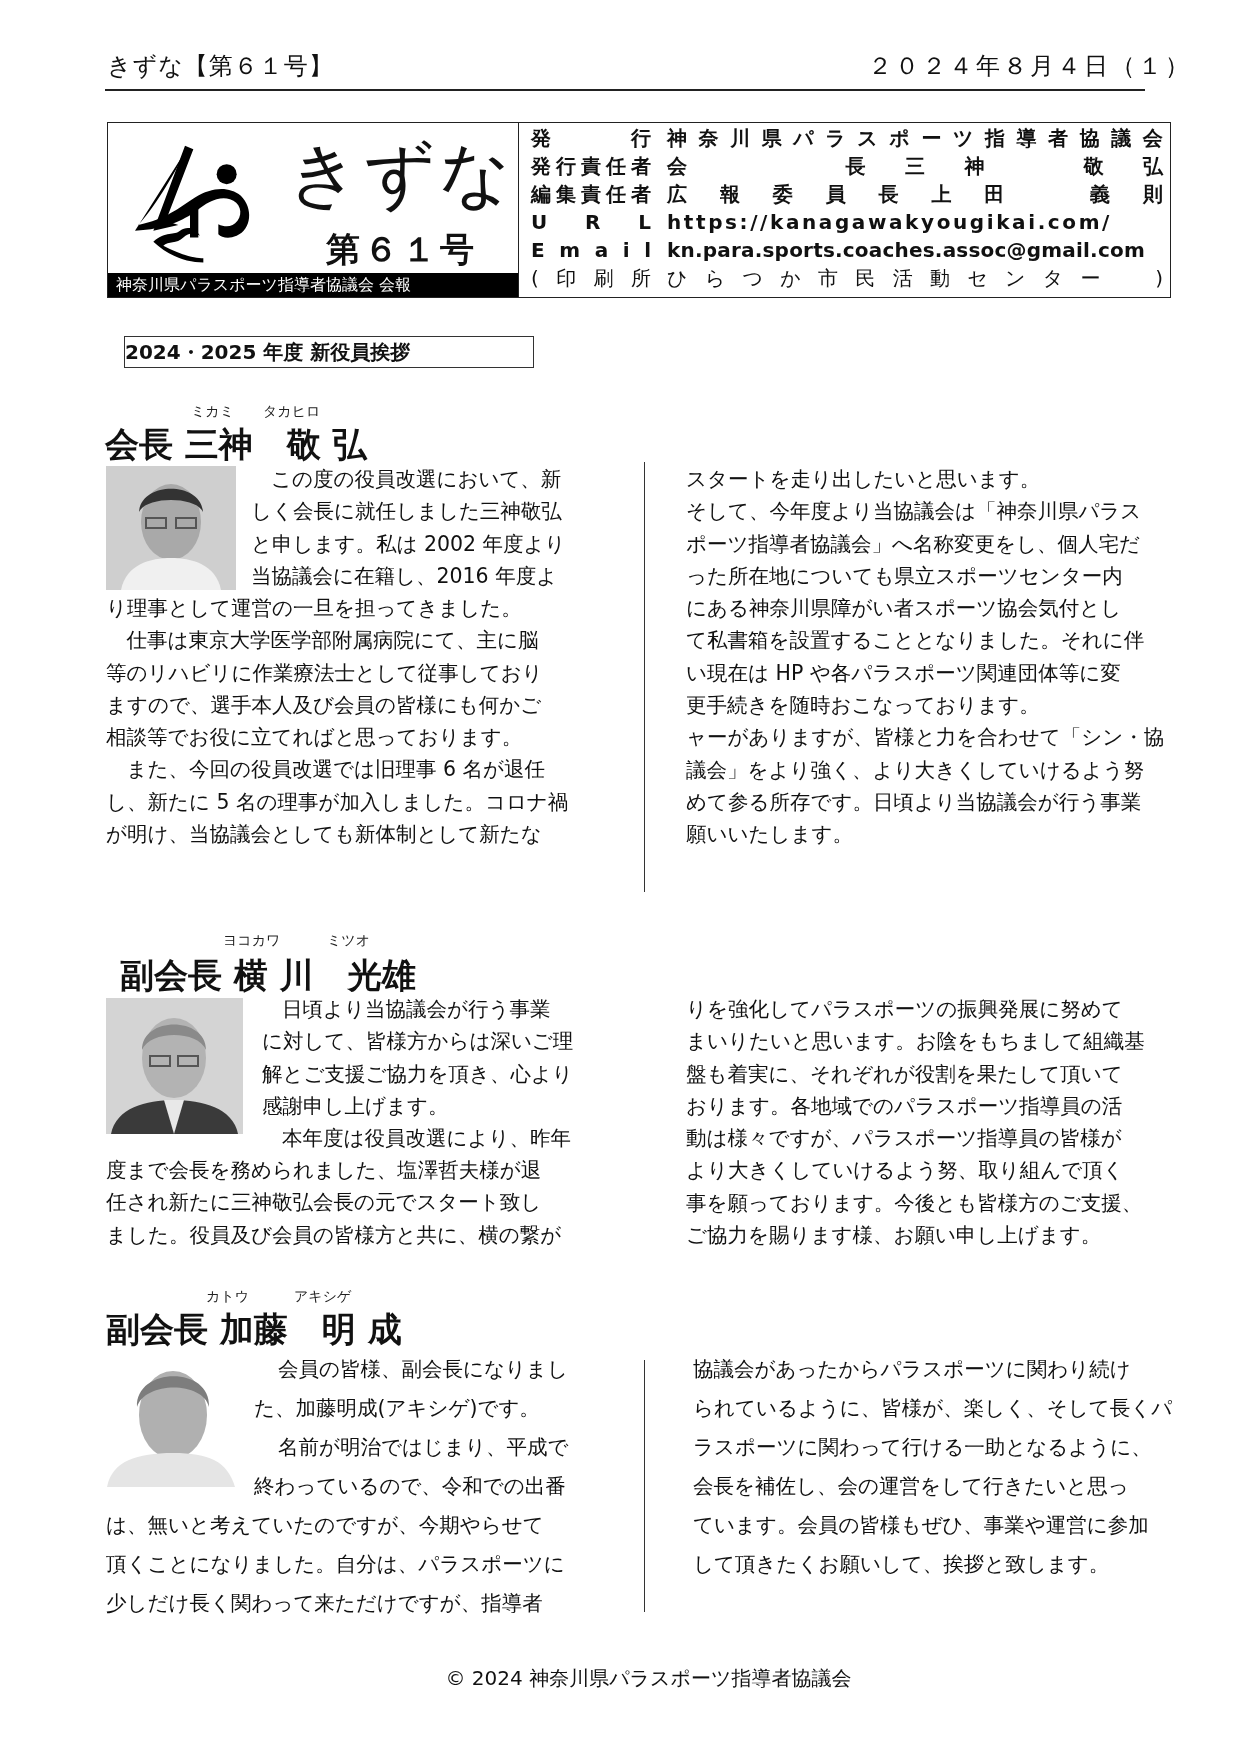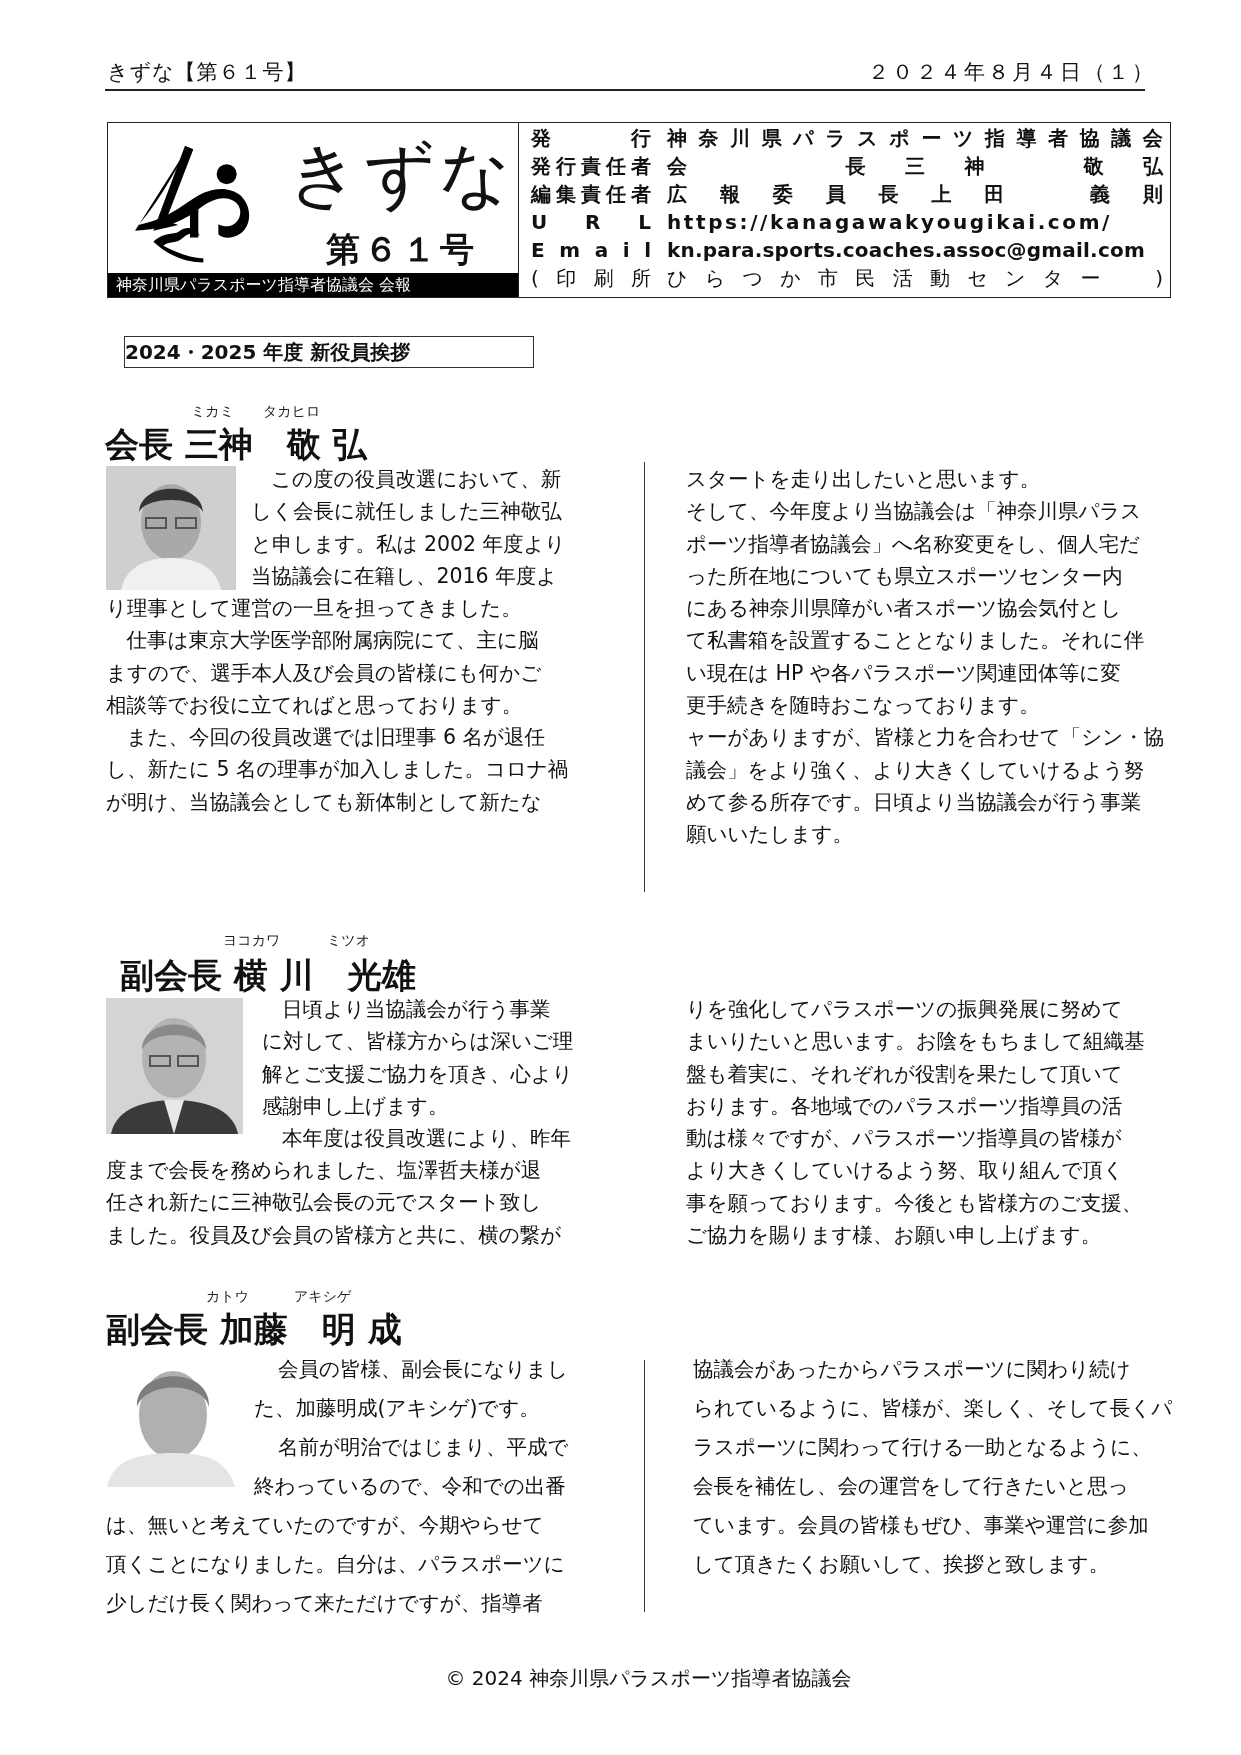--- a/index.html
+++ b/index.html
@@ -1,19 +1,19 @@
 <!DOCTYPE html>
 <html><head>
 <meta charset="utf-8">
 <style>
   html, body { margin:0; padding:0; background:#fff; }
   body { width:1241px; height:1755px; position:relative; overflow:hidden;
          font-family:"DejaVu Sans", "Liberation Sans", sans-serif; color:#111; }
   .abs { position:absolute; }
-  .runhead { top:58px; font-size:21px; letter-spacing:1px; white-space:nowrap; }
+  .runhead { top:50px; font-size:24px; letter-spacing:1px; white-space:nowrap; }
   .runline { left:105px; top:89px; width:1040px; height:0; border-top:2px solid #222; }
   .masthead { left:107px; top:122px; width:1062px; height:174px; border:1.5px solid #222; }
   .mast-left { left:0; top:0; width:410px; height:174px; border-right:1.5px solid #222; }
   .mast-band { left:0; bottom:0; width:410px; height:24px; background:#000; color:#fff;
                font-size:16px; line-height:24px; padding-left:8px; box-sizing:border-box; white-space:nowrap; }
   .kizuna { left:180px; top:16px; font-size:70px; line-height:1; letter-spacing:4px; }
   .issue { left:218px; top:104px; font-size:34px; font-weight:bold; letter-spacing:4px; }
   .mast-right { left:411px; top:0; width:650px; height:174px; }
   .info-row { position:absolute; left:0; height:25px; width:650px; font-size:20px; line-height:25px; white-space:nowrap; font-weight:bold; }
   .info-lbl { position:absolute; left:12px; width:120px; display:flex; justify-content:space-between; }
@@ -180,20 +180,21 @@
 
 <div class="abs body" style="left:251px; top:463px;">
   <div style="padding-left:20px;">この度の役員改選において、新</div>
   <div>しく会長に就任しました三神敬弘</div>
   <div>と申します。私は 2002 年度より</div>
   <div>当協議会に在籍し、2016 年度よ</div>
 </div>
 <div class="abs body" style="left:106px; top:592px;">
   <div>り理事として運営の一旦を担ってきました。</div>
   <div>　仕事は東京大学医学部附属病院にて、主に脳</div>
+  <div>等のリハビリに作業療法士として従事しており</div>
   <div>ますので、選手本人及び会員の皆様にも何かご</div>
   <div>相談等でお役に立てればと思っております。</div>
   <div>　また、今回の役員改選では旧理事 6 名が退任</div>
   <div>し、新たに 5 名の理事が加入しました。コロナ禍</div>
   <div>が明け、当協議会としても新体制として新たな</div>
 </div>
 <div class="abs divider" style="left:644px; top:462px; height:430px;"></div>
 <div class="abs body" style="left:686px; top:463px;">
   <div>スタートを走り出したいと思います。</div>
   <div>そして、今年度より当協議会は「神奈川県パラス</div>

